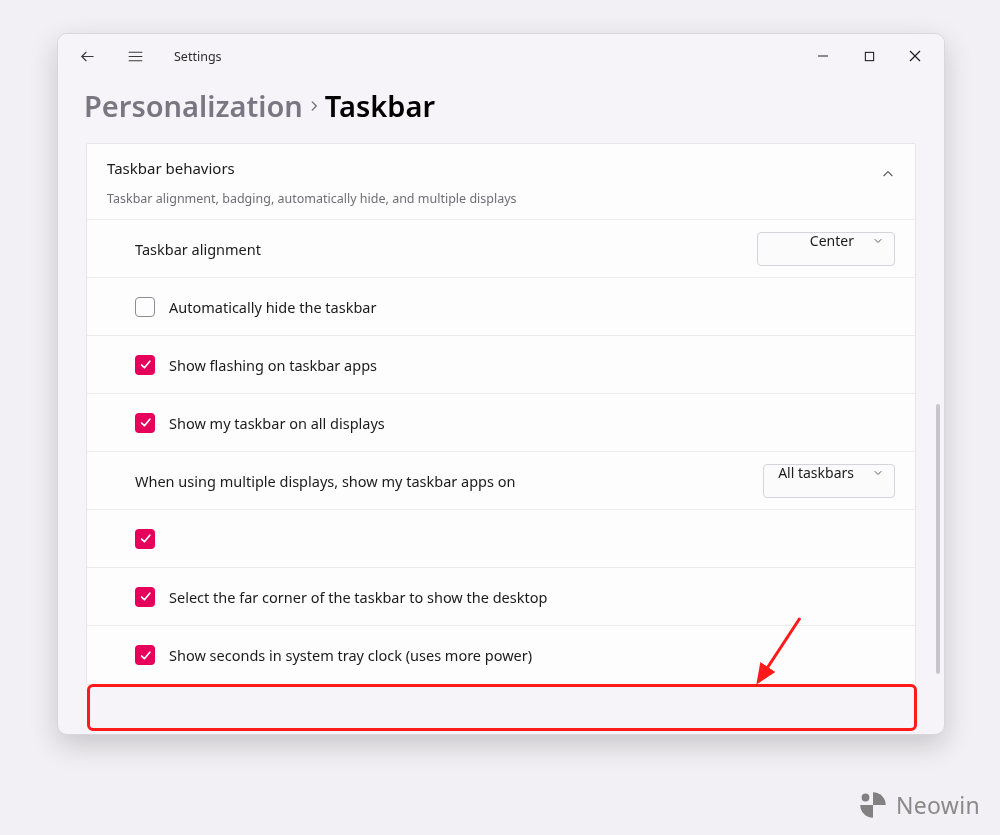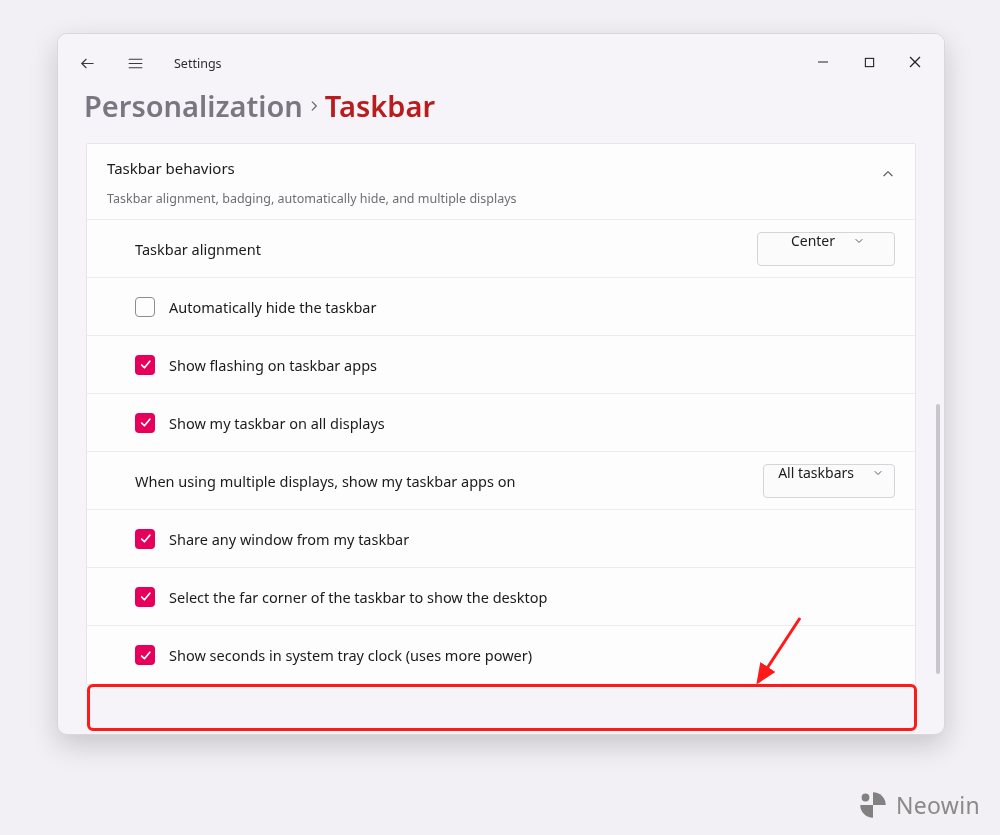--- a/index.html
+++ b/index.html
@@ -24,21 +24,21 @@
     border-radius: 10px;
     box-shadow: 0 10px 28px rgba(0,0,0,0.18);
     display: flex;
     flex-direction: column;
     overflow: hidden;
   }
   
   .titlebar {
     height: 44px;
     display: flex;
-    align-items: flex-end;
+    align-items: center;
     padding: 0 6px 0 14px;
     background: #f6f4f8;
   }
   .tb-left { display: flex; align-items: center; gap: 18px; }
   .icon-btn {
     width: 30px; height: 30px;
     display: flex; align-items: center; justify-content: center;
     border-radius: 4px;
     color: #3a3a3a;
   }
@@ -52,21 +52,21 @@
   }
   
   .breadcrumb {
     display: flex; align-items: center; gap: 4px;
     padding: 8px 20px 18px 26px;
     font-size: 29px;
     font-weight: 600;
   }
   .breadcrumb .root { color: #7a7782; font-weight: 600; }
   .breadcrumb .chev { color: #6b6b6b; font-size: 20px; font-weight: 400; }
-  .breadcrumb .leaf { color: #b91c1c; }
+  .breadcrumb .leaf { color: #000000; }
   
   .content {
     flex: 1;
     padding: 0 28px 0 28px;
     overflow: hidden;
     position: relative;
   }
   .panel {
     background: #fdfdfe;
     border: 1px solid #e7e5ea;
@@ -93,21 +93,21 @@
     background: #fdfdfe;
   }
   .row:last-child { border-bottom: none; }
   .row-label { font-size: 14.5px; color: #1b1b1b; flex: 1; }
   .dropdown {
     min-width: 140px; height: 34px;
     border: 1px solid #d6d4da;
     border-radius: 4px;
     background: #fbfbfc;
     padding: 0 10px 16px 14px;
-    display: flex; align-items: center; justify-content: center;
+    display: flex; align-items: center; justify-content: flex-end;
     font-size: 14px;
     gap: 18px;
   }
   .dd-align { min-width: 138px; }
   .dd-multi { min-width: 128px; }
   .checkbox {
     width: 20px; height: 20px;
     border-radius: 4px;
     margin-right: 14px;
     flex-shrink: 0;
@@ -257,21 +257,20 @@
             </svg>
         </div>
       </div>
 
       <div class="row">
         <div class="checkbox cb-on">
           <svg width="13" height="13" viewBox="0 0 24 24" fill="none" stroke-width="3.2" stroke-linecap="round" stroke-linejoin="round">
               <polyline points="5 13 10 18 20 6"></polyline>
             </svg>
         </div>
-        <div class="row-label">Share any window from my taskbar</div>
       </div>
 
       <div class="row">
         <div class="checkbox cb-on">
           <svg width="13" height="13" viewBox="0 0 24 24" fill="none" stroke-width="3.2" stroke-linecap="round" stroke-linejoin="round">
               <polyline points="5 13 10 18 20 6"></polyline>
             </svg>
         </div>
         <div class="row-label">Select the far corner of the taskbar to show the desktop</div>
       </div>

